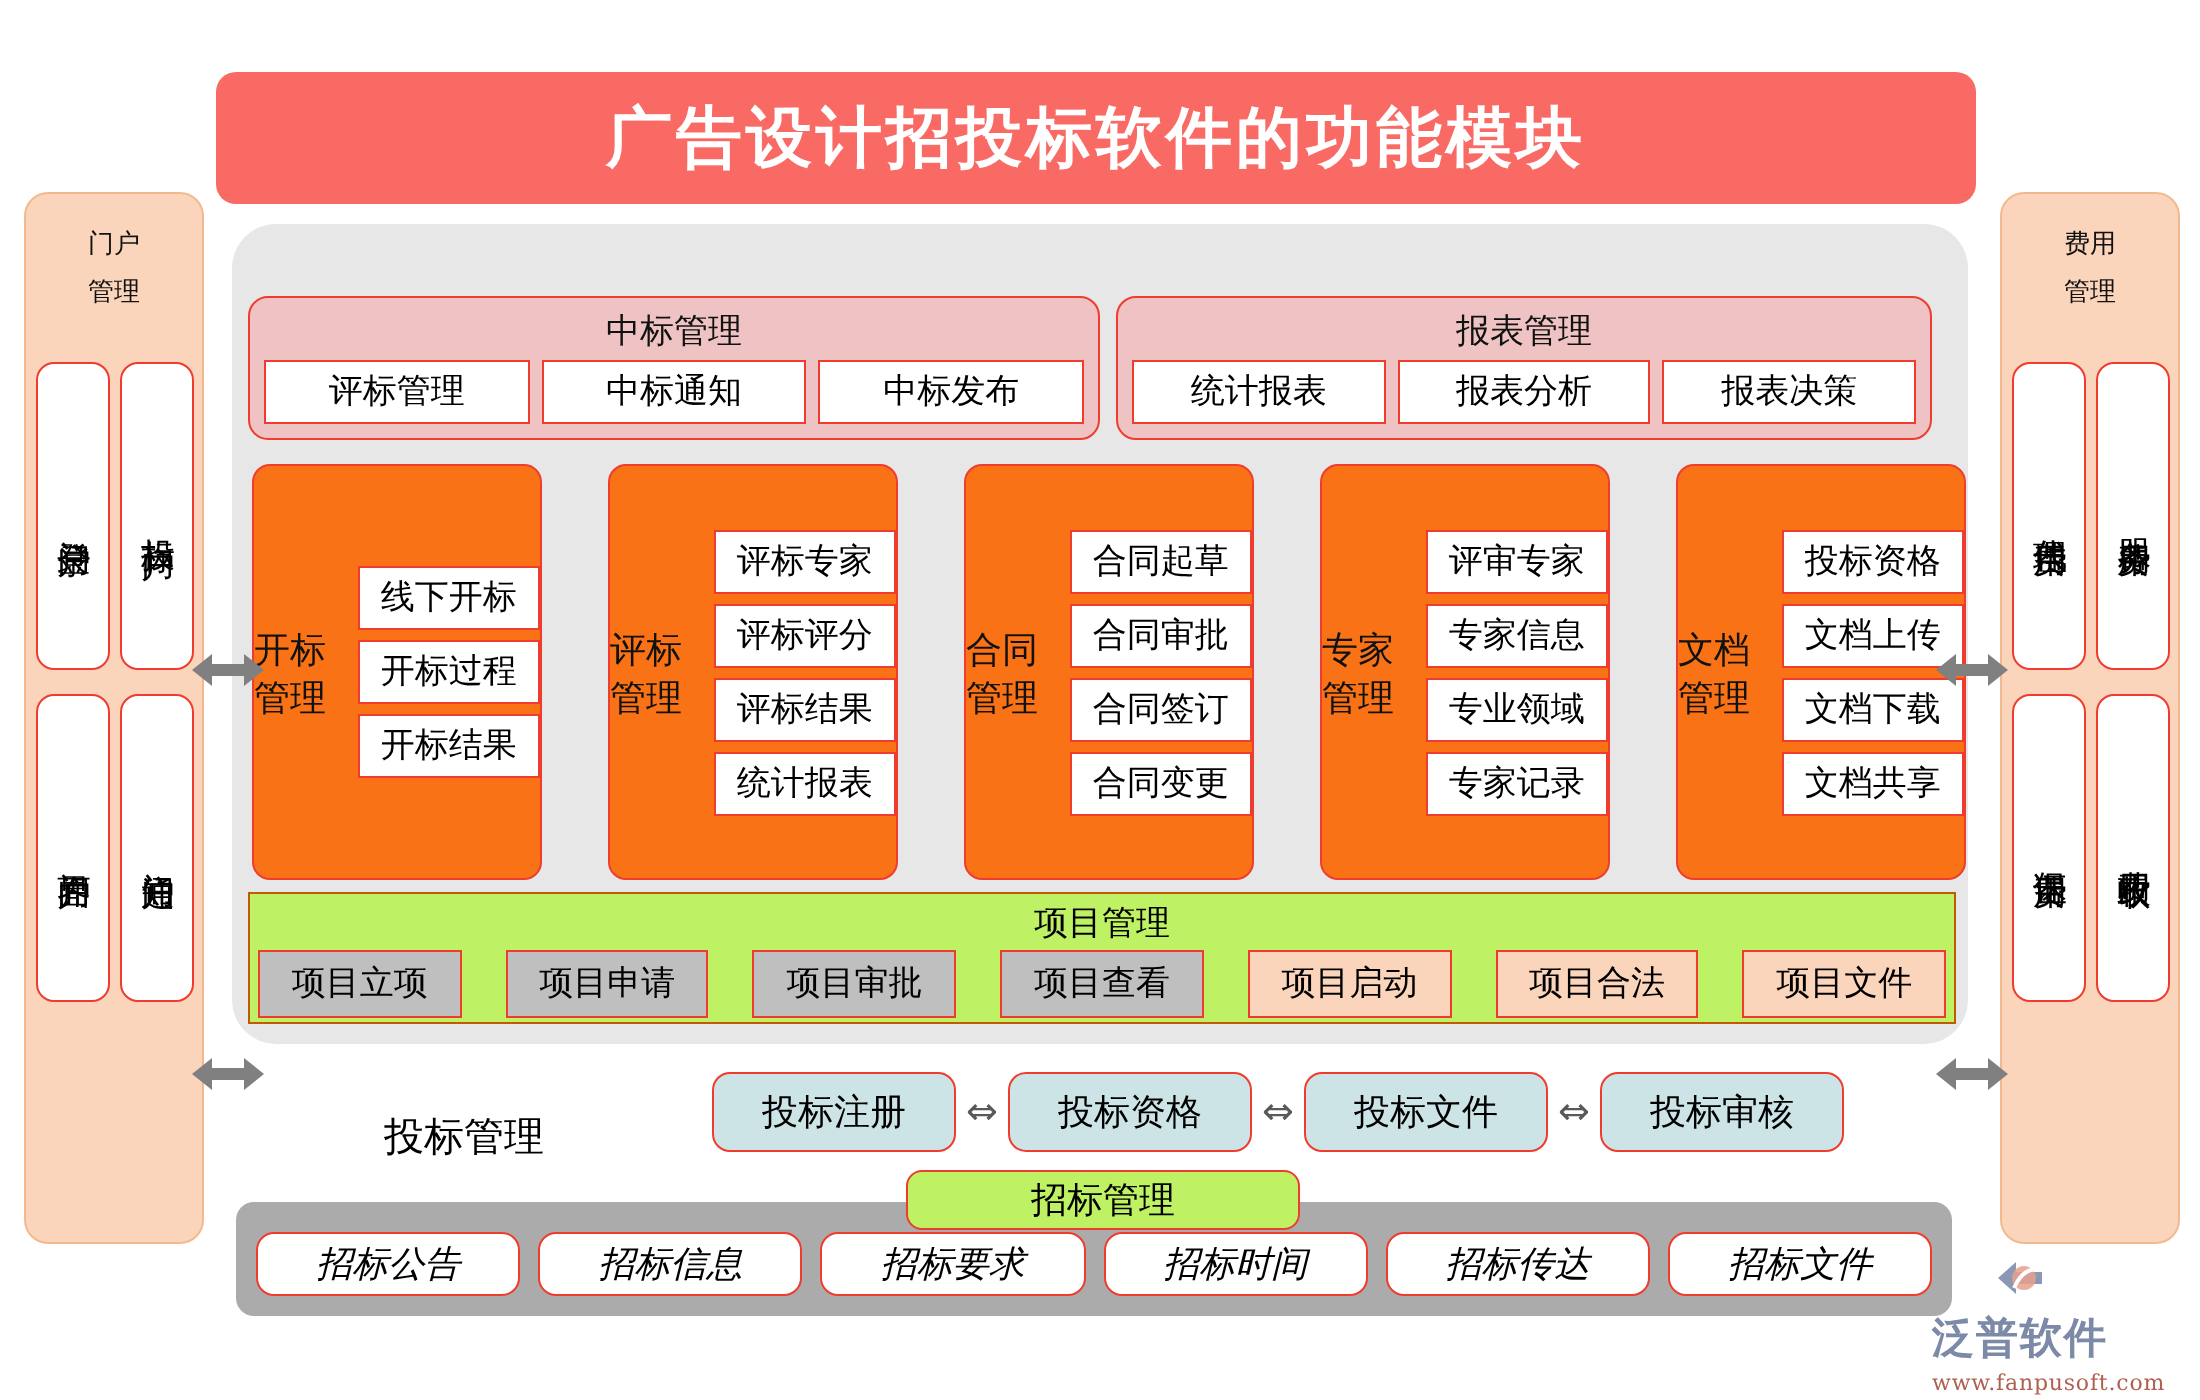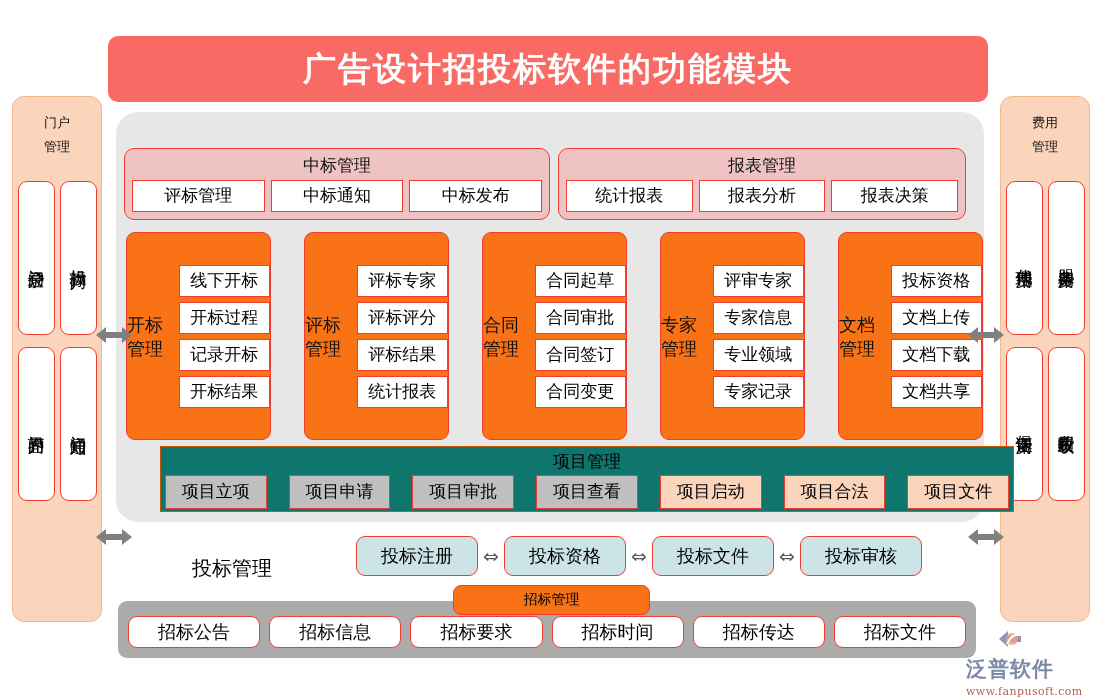--- a/index.html
+++ b/index.html
@@ -80,21 +80,21 @@
   .col-module .cbody{width:127px;display:flex;flex-direction:column;gap:5px;}
   .col-module .citem{
     background:#ffffff;border:1.6px solid #F03C2E;
     text-align:center;font-size:17px;color:#000;padding:3px 0 4px;
     font-family:"DejaVu Serif","Liberation Serif",serif;
   }
 
   
   .orange-bar{
     position:absolute;left:124px;top:446px;width:852px;height:64px;
-    background:#0f766e;border:1.5px solid #C05A06;margin-left:36px;
+    background:#bef264;border:1.5px solid #C05A06;
   }
   .orange-bar .obtitle{
     text-align:center;color:#000;font-size:17px;padding:3px 0 2px;
     font-family:"DejaVu Serif","Liberation Serif",serif;
   }
   .orange-bar .obrow{display:flex;gap:22px;padding:0 4px;}
   .orange-bar .obitem{
     flex:1;border:1.5px solid #F03C2E;text-align:center;
     font-size:17px;color:#000;padding:4px 0 5px;
     font-family:"DejaVu Serif","Liberation Serif",serif;
@@ -115,38 +115,39 @@
     font-size:18px;color:#000;
     font-family:"DejaVu Serif","Liberation Serif",serif;
   }
   .bid-arrow{
     width:26px;text-align:center;color:#595959;font-size:19px;line-height:1;
   }
 
   
   .tender-label{
     position:absolute;left:453px;top:585px;width:195px;height:28px;
-    background:#f97316;border:1.6px solid #F03C2E;border-radius:8px;
-    display:flex;align-items:center;justify-content:center;
-    font-size:14px;color:#000;z-index:4;
+    background:#bef264;border:1.6px solid #F03C2E;border-radius:8px;
+    display:flex;align-items:center;justify-content:center;
+    font-size:18px;color:#000;z-index:4;
     font-family:"DejaVu Serif","Liberation Serif",serif;
   }
   .tender-bar{
     position:absolute;left:118px;top:601px;width:858px;height:57px;
     background:#ABABAB;border-radius:9px;
   }
   .tender-row{
     position:absolute;left:128px;top:616px;width:838px;
     display:flex;gap:9px;z-index:5;
   }
   .tender-item{
     flex:1;height:30px;background:#ffffff;border:1.7px solid #F03C2E;border-radius:9px;
     display:flex;align-items:center;justify-content:center;
     font-size:18px;color:#000;
     font-family:"DejaVu Serif","Liberation Serif",serif;
+    font-style:italic;
   }
 
   
   .conn{position:absolute;width:36px;height:20px;}
   .conn svg{display:block;}
 
   
   .logo{
     position:absolute;left:966px;top:636px;width:126px;height:52px;
     display:flex;flex-direction:column;align-items:flex-start;justify-content:center;
@@ -217,21 +218,20 @@
       <div class="gitem">报表分析</div>
       <div class="gitem">报表决策</div>
     </div>
   </div>
 
   <div class="col-module" style="left:126px;">
     <div class="ctitle">开标管理</div>
     <div class="cbody">
       <div class="citem">线下开标</div>
       <div class="citem">开标过程</div>
-      <div class="citem">记录开标</div>
       <div class="citem">开标结果</div>
     </div>
   </div>
 
   <div class="col-module" style="left:304px;">
     <div class="ctitle">评标管理</div>
     <div class="cbody">
       <div class="citem">评标专家</div>
       <div class="citem">评标评分</div>
       <div class="citem">评标结果</div>

